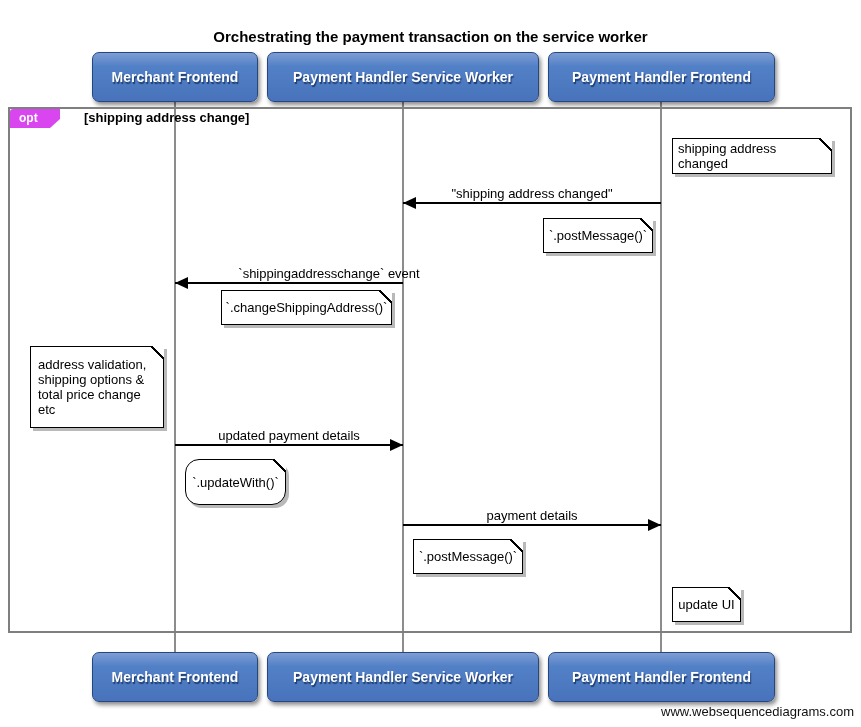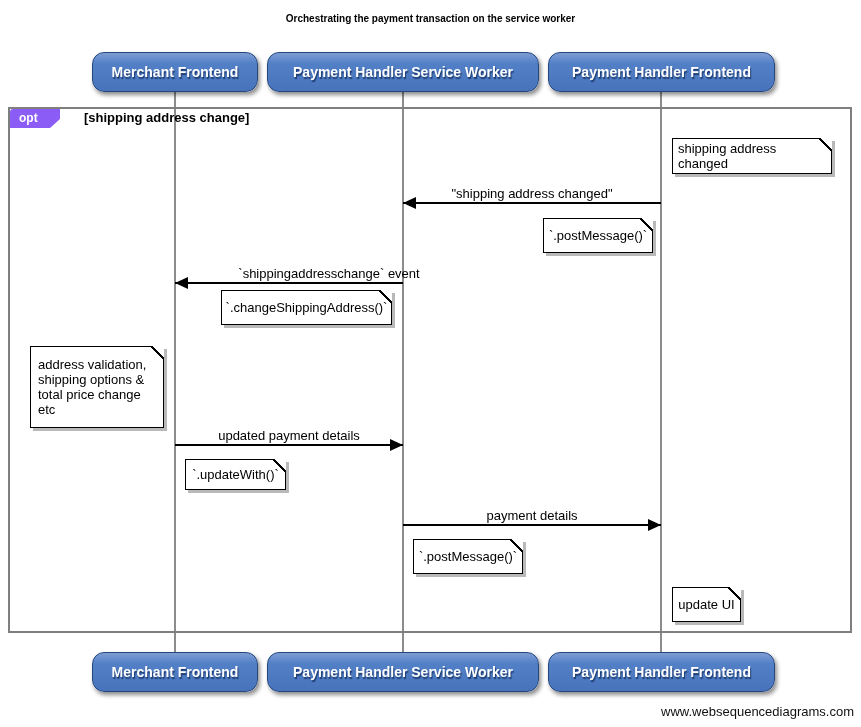--- a/index.html
+++ b/index.html
@@ -1,40 +1,40 @@
 <!DOCTYPE html>
 <html><head>
 <meta charset="utf-8">
 <style>
   html,body { margin:0; padding:0; background:#ffffff; }
   #canvas {
     position:relative; width:861px; height:727px; background:#ffffff;
     font-family:"Liberation Sans", sans-serif; overflow:hidden; color:#000;
   }
   .title {
-    position:absolute; top:13px; left:0; width:100%; text-align:center;
-    font-size:10px; font-weight:bold;
+    position:absolute; top:28px; left:0; width:100%; text-align:center;
+    font-size:15px; font-weight:bold;
   }
   .actor {
-    position:absolute; height:40px; box-sizing:border-box;
+    position:absolute; height:50px; box-sizing:border-box;
     background:linear-gradient(to bottom,#7e9dd4 0%, #5280c6 28%, #4873bc 100%);
-    border:1px solid #26477e; border-radius:12px;
+    border:1px solid #26477e; border-radius:7px;
     box-shadow:2px 3px 4px rgba(0,0,0,0.45);
     color:#fff; font-weight:bold; font-size:14px;
     display:flex; align-items:center; justify-content:center;
     text-shadow:1px 2px 1px #1d3c6f;
   }
   .lifeline { position:absolute; width:2px; top:92px; height:560px; background:#8c8c8c; }
   .frame {
     position:absolute; left:8px; top:107px; width:844px; height:526px;
     border:2px solid #7f7f7f; box-sizing:border-box;
   }
   .opt-tab {
     position:absolute; left:10px; top:109px; width:50px; height:19px;
-    background:#8b5cf6; color:#fff; font-weight:bold; font-size:12px;
+    background:#d946ef; color:#fff; font-weight:bold; font-size:12px;
     line-height:19px; padding-left:9px; box-sizing:border-box;
     clip-path:polygon(0 0, 100% 0, 100% 52%, 80% 100%, 0 100%);
     border-radius:3px 0 0 0;
   }
   .guard { position:absolute; left:84px; top:110px; font-size:13px; font-weight:bold; }
   .msg-line { position:absolute; height:2px; background:#000; }
   .ah { position:absolute; width:0; height:0; border-top:6px solid transparent; border-bottom:6px solid transparent; }
   .ah-left  { border-right:13px solid #000; }
   .ah-right { border-left:13px solid #000; }
   .msg-label { position:absolute; font-size:13px; text-align:center; }
@@ -106,21 +106,21 @@
     <span class="fold"></span>
     <span class="note-text">address validation,
 shipping options &amp;
 total price change etc</span>
   </div>
 
   <div class="msg-label" style="left:175px; top:428px; width:228px;">updated payment details</div>
   <div class="msg-line" style="left:175px; top:444px; width:228px;"></div>
   <div class="ah ah-right" style="left:390px; top:439px;"></div>
 
-  <div class="note" style="left:185px; top:459px; width:101px; height:31px;">
+  <div class="note" style="left:185px; top:459px; width:101px; height:46px;border-radius:14px;">
     <span class="fold"></span>
     <span class="note-text">`.updateWith()`</span>
   </div>
 
   <div class="msg-label" style="left:403px; top:508px; width:258px;">payment details</div>
   <div class="msg-line" style="left:403px; top:524px; width:258px;"></div>
   <div class="ah ah-right" style="left:648px; top:519px;"></div>
 
   <div class="note" style="left:413px; top:539px; width:110px; height:35px;">
     <span class="fold"></span>

